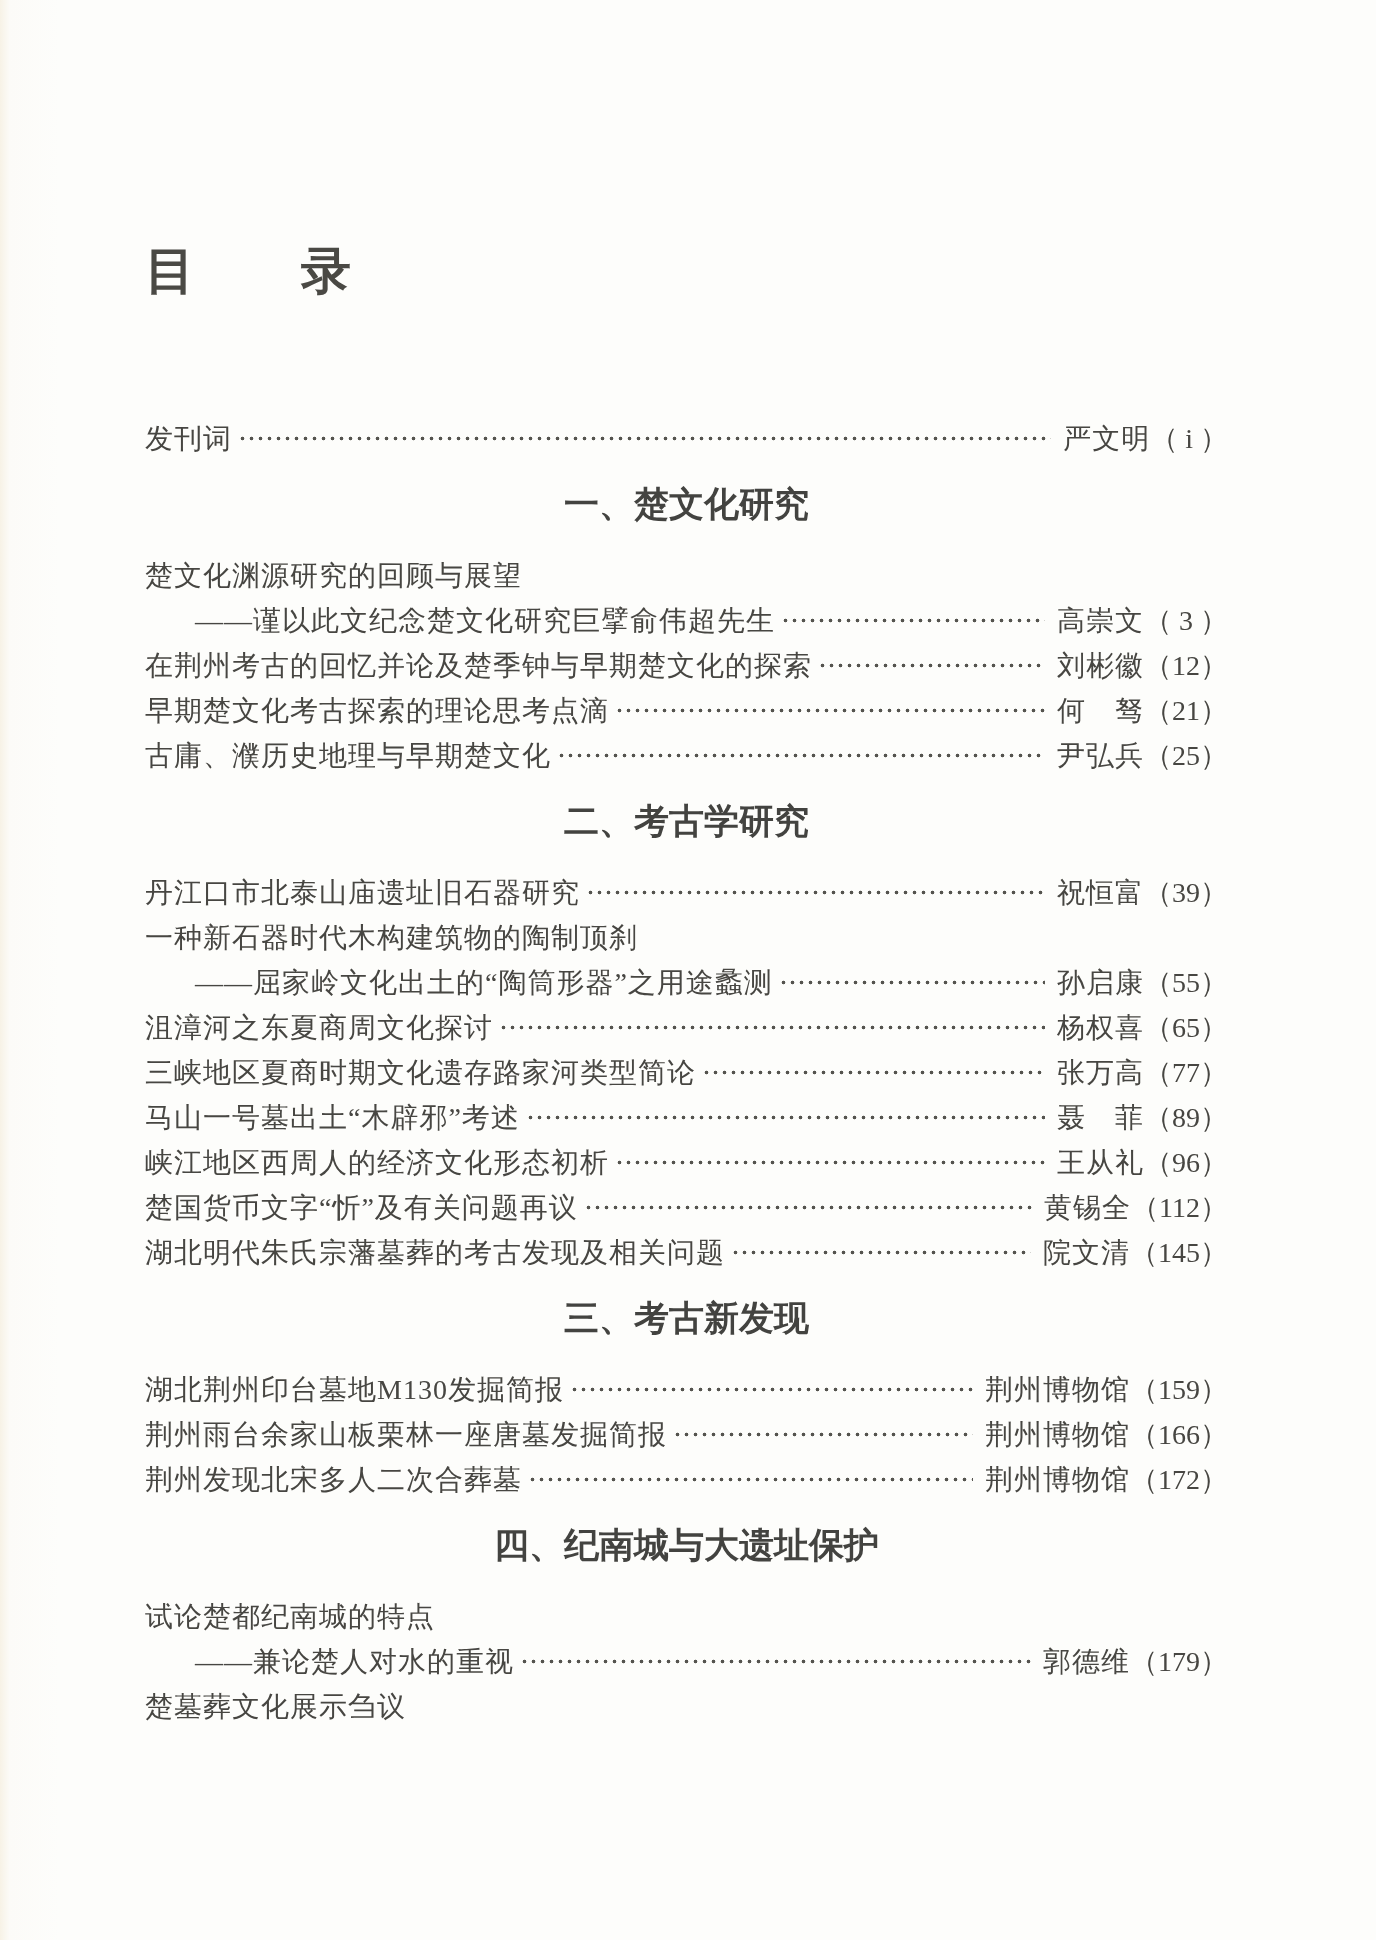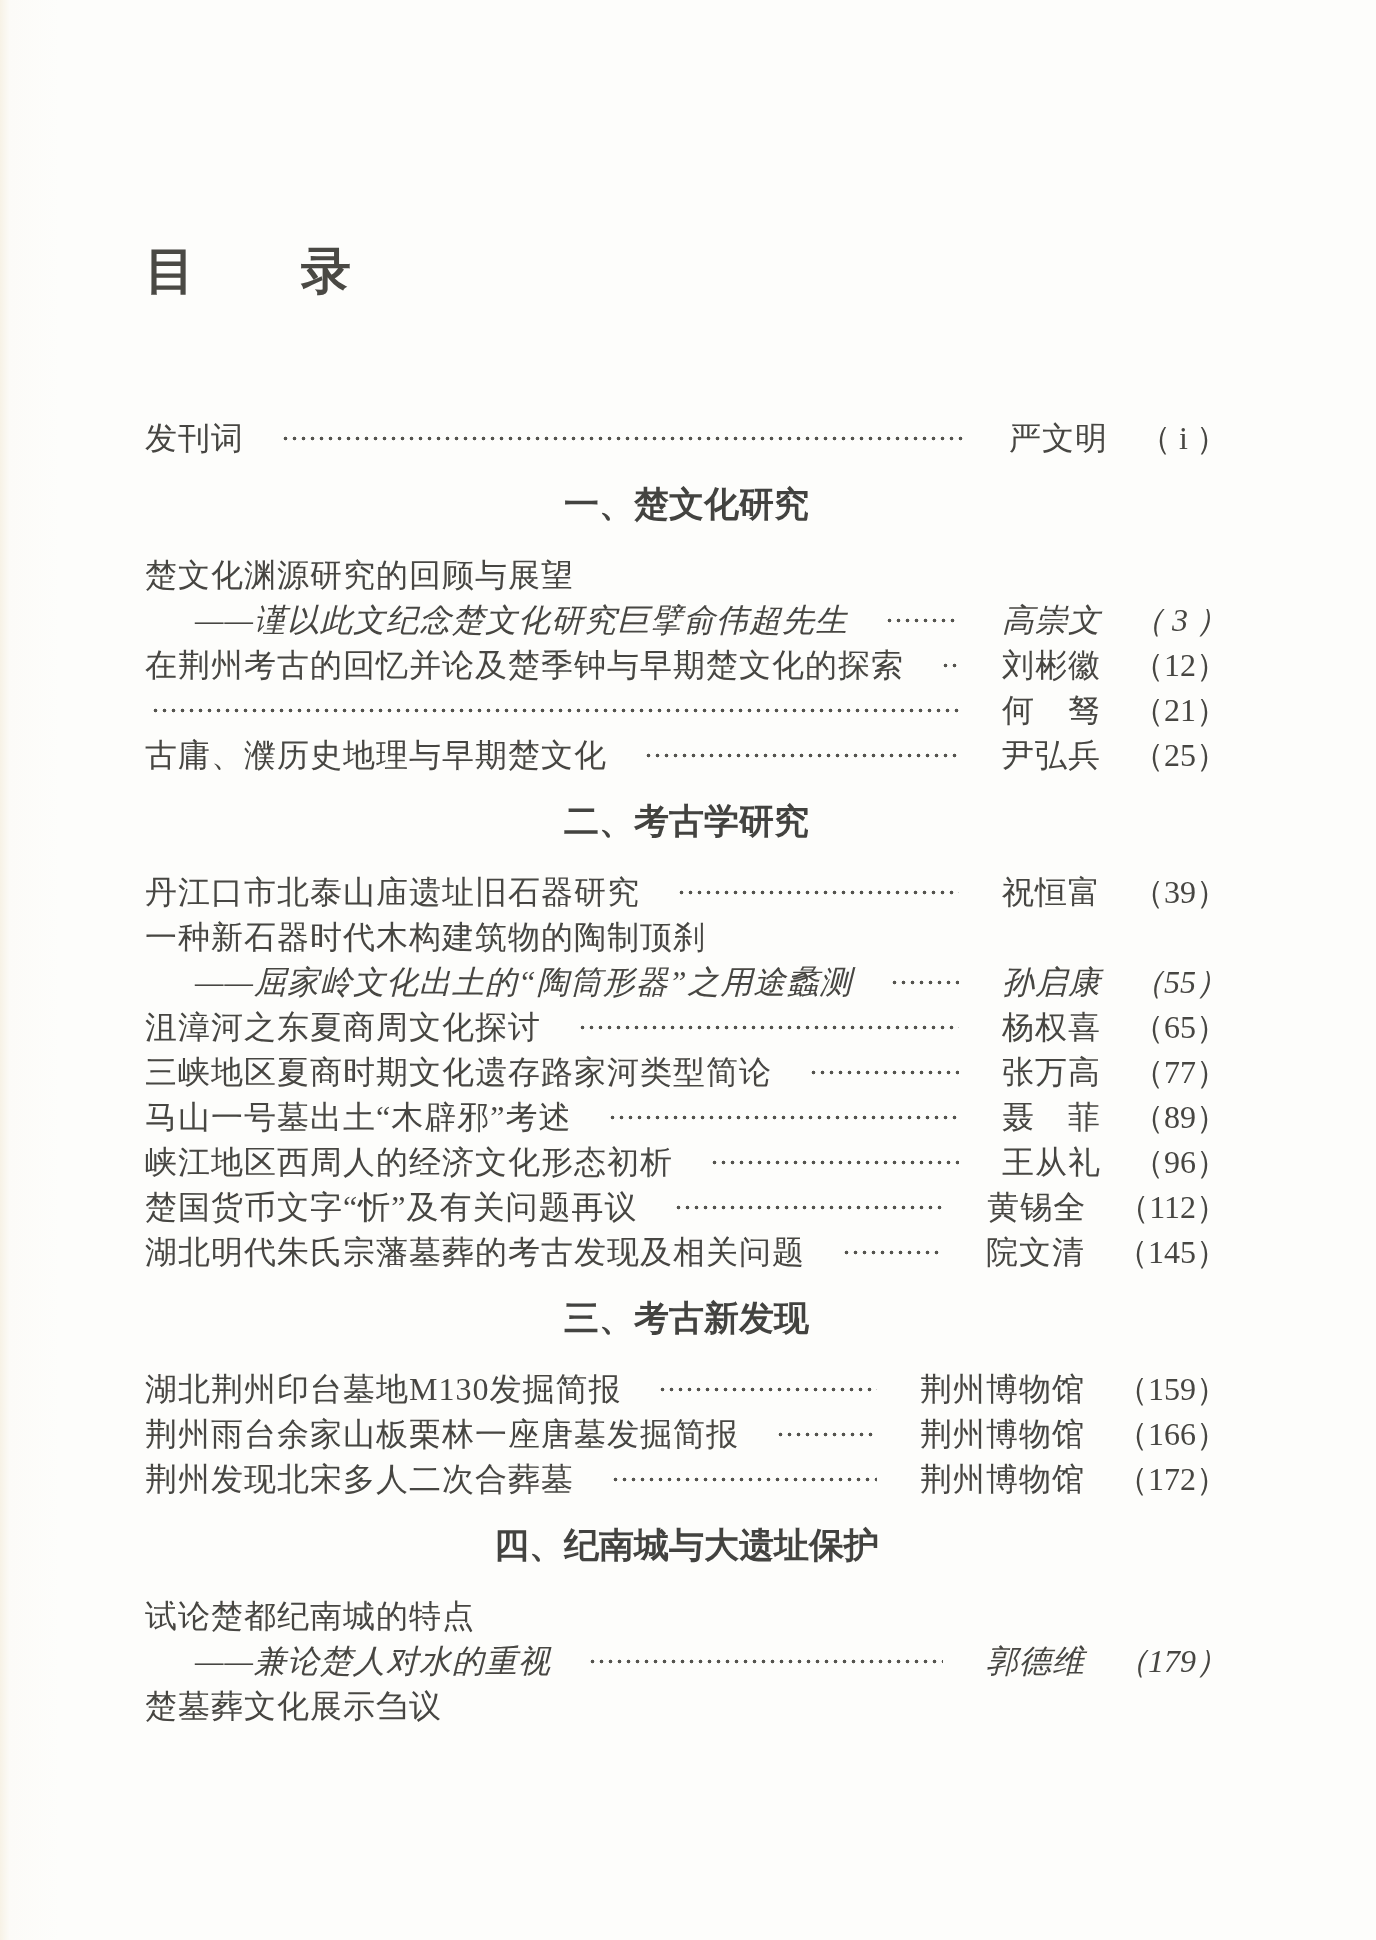--- a/index.html
+++ b/index.html
@@ -36,26 +36,25 @@
     font-weight: bold;
     font-size: 35px;
     line-height: 48px;
     color: #434340;
     margin: 20px 0 24px 0;
   }
   .toc-row {
     display: flex;
     align-items: center;
     height: 45px;
-    font-size: 32px;
+    font-size: 28px;
     line-height: 45px;
     white-space: nowrap;
-    gap: 31px;
   }
-  .toc-row.indent { padding-left: 50px; font-style: italic; }
+  .toc-row.indent { padding-left: 50px; }
   .entry-title { flex: 0 0 auto; letter-spacing: 1px; }
   .dots {
     flex: 1 1 auto;
     align-self: stretch;
     margin: 0 12px 0 6px;
     min-width: 18px;
     background-image: radial-gradient(circle, #55544f 1.7px, rgba(0,0,0,0) 2.1px);
     background-size: 9px 45px;
     background-position: left center;
     background-repeat: repeat-x;
@@ -85,20 +84,21 @@
         <span class="author">高崇文</span>
         <span class="pageno">（ 3 ）</span>
       </div>
       <div class="toc-row">
         <span class="entry-title">在荆州考古的回忆并论及楚季钟与早期楚文化的探索</span>
         <span class="dots"></span>
         <span class="author">刘彬徽</span>
         <span class="pageno">（12）</span>
       </div>
       <div class="toc-row">
+        <span class="entry-title">早期楚文化考古探索的理论思考点滴</span>
         <span class="dots"></span>
         <span class="author">何　驽</span>
         <span class="pageno">（21）</span>
       </div>
       <div class="toc-row">
         <span class="entry-title">古庸、濮历史地理与早期楚文化</span>
         <span class="dots"></span>
         <span class="author">尹弘兵</span>
         <span class="pageno">（25）</span>
       </div>

